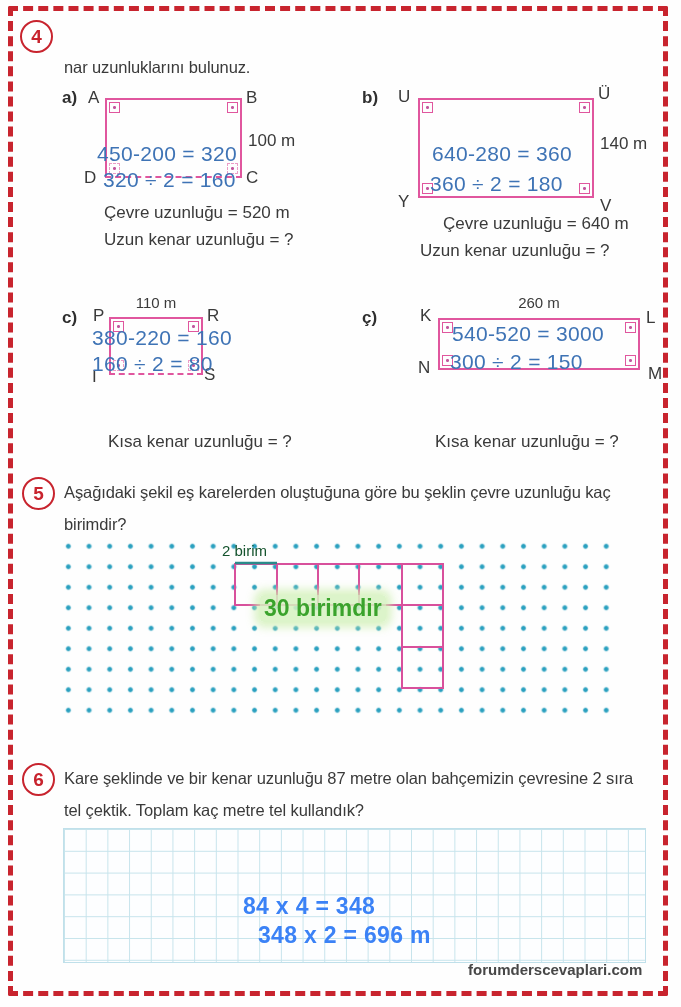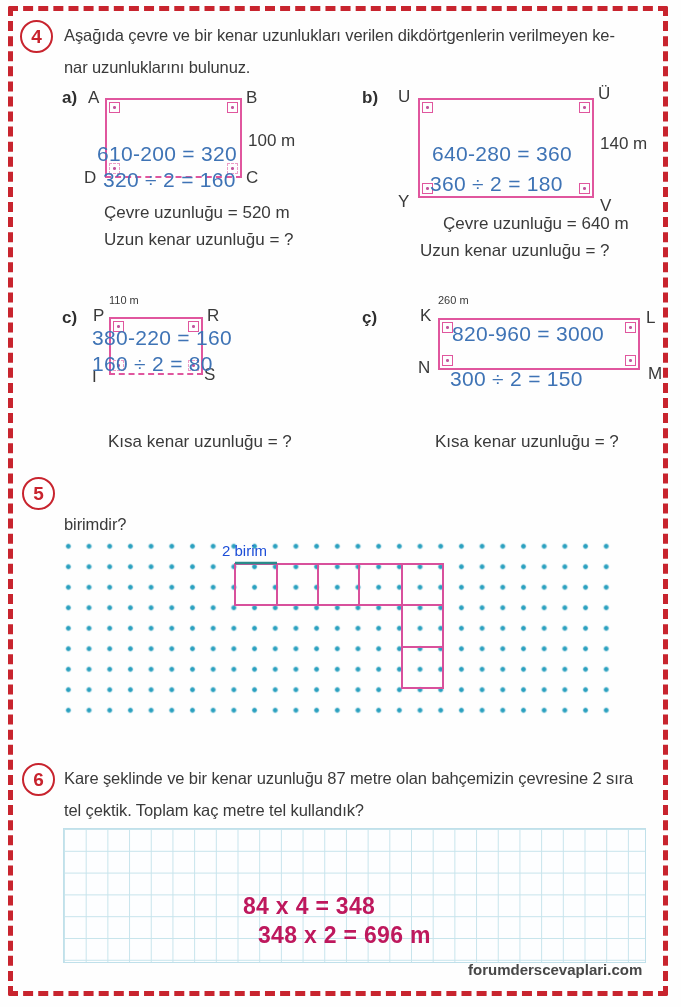--- a/index.html
+++ b/index.html
@@ -19,68 +19,67 @@
   .qline{position:absolute;font-size:16.5px;color:#3a3a3a;white-space:nowrap;letter-spacing:-0.1px;}
   .item-label{position:absolute;font-weight:bold;font-size:17px;color:#2f2f2f;}
   .prect{position:absolute;border:2px solid #e0569e;box-sizing:border-box;}
   .prect.dashed-bottom{border-bottom-style:dashed;}
   .cm{position:absolute;width:9px;height:9px;border:1px solid #e0569e;
       background:radial-gradient(circle,#c2569e 1.2px,transparent 1.8px);}
   .cm.dash{border-style:dashed;border-color:#ec9cc6;}
   .cm.tl{left:2px;top:2px}.cm.tr{right:2px;top:2px}.cm.bl{left:2px;bottom:2px}.cm.br{right:2px;bottom:2px}
   .corner-label{position:absolute;font-size:17px;color:#3a3a3a;}
   .side-label{position:absolute;font-size:17px;color:#3a3a3a;white-space:nowrap;}
-  .top-label{position:absolute;font-size:11px;color:#3a3a3a;}
+  .top-label{position:absolute;font-size:15px;color:#3a3a3a;text-align:center;}
   .eq{position:absolute;color:#3e73b5;font-size:21px;font-weight:500;white-space:nowrap;letter-spacing:0.3px;}
   .info{position:absolute;font-size:17px;color:#3a3a3a;white-space:nowrap;}
   .dotgrid{
     position:absolute;left:58px;top:536px;width:565px;height:184px;
     background-image:radial-gradient(circle,#2aa0bf 1.8px,rgba(42,160,191,0.25) 2.6px,transparent 3.3px);
     background-size:20.7px 20.5px;
   }
   .shape-svg{position:absolute;left:58px;top:536px;width:565px;height:184px;}
-  .unit-label{position:absolute;left:222px;top:542px;font-size:15px;color:#1d4ed8;}
+  .unit-label{position:absolute;left:222px;top:542px;font-size:15px;color:#14532d;}
   .answer-green-big{
     position:absolute;left:260px;top:595px;font-size:23px;font-weight:bold;color:#3aa32c;
     background:rgba(214,242,193,0.85);box-shadow:0 0 10px 5px rgba(206,239,178,0.8);
     padding:0 4px;border-radius:4px;white-space:nowrap;
   }
   .gridpaper{
     position:absolute;left:63px;top:828px;width:583px;height:135px;background-color:#fdfeff;
     background-image:linear-gradient(#c7e4ec 1px,transparent 1px),linear-gradient(90deg,#c7e4ec 1px,transparent 1px);
     background-size:21.7px 21.8px;border:1px solid #c0e0ea;box-sizing:border-box;
   }
-  .answer-green{position:absolute;font-size:23px;font-weight:600;color:#be185d;white-space:nowrap;letter-spacing:0.3px;}
+  .answer-green{position:absolute;font-size:23px;font-weight:600;color:#3b82f6;white-space:nowrap;letter-spacing:0.3px;}
   .watermark{position:absolute;left:468px;top:961px;font-size:15px;font-weight:bold;color:#474747;}
 </style>
 </head>
 <body>
 
 <div class="page">
   <div class="border-frame"></div>
 
   <div class="qnum" style="left:20px;top:20px">
     <span>4</span>
   </div>
-  <div class="qline" style="left:64px;top:26px">Aşağıda çevre ve bir kenar uzunlukları verilen dikdörtgenlerin verilmeyen ke-</div>
   <div class="qline" style="left:64px;top:58px">nar uzunluklarını bulunuz.</div>
 
   <div class="item-label" style="left:62px;top:88px">a)</div>
   <div class="prect dashed-bottom" style="left:105px;top:98px;width:137px;height:80px">
     <span class="cm tl"></span>
     <span class="cm tr"></span>
     <span class="cm bl dash"></span>
     <span class="cm br dash"></span>
   </div>
   <div class="corner-label" style="left:88px;top:88px">A</div>
   <div class="corner-label" style="left:246px;top:88px">B</div>
   <div class="corner-label" style="left:84px;top:168px">D</div>
   <div class="corner-label" style="left:246px;top:168px">C</div>
   <div class="side-label" style="left:248px;top:131px">100 m</div>
-  <div class="eq" style="left:97px;top:142px">610-200 = 320</div>
+  <div class="eq" style="left:97px;top:142px">450-200 = 320</div>
   <div class="eq" style="left:103px;top:168px">320 ÷ 2 = 160</div>
   <div class="info" style="left:104px;top:203px">Çevre uzunluğu = 520 m</div>
   <div class="info" style="left:104px;top:230px">Uzun kenar uzunluğu = ?</div>
 
   <div class="item-label" style="left:362px;top:88px">b)</div>
   <div class="prect" style="left:418px;top:98px;width:176px;height:100px">
     <span class="cm tl"></span>
     <span class="cm tr"></span>
     <span class="cm bl"></span>
     <span class="cm br"></span>
@@ -116,41 +115,43 @@
     <span class="cm tl"></span>
     <span class="cm tr"></span>
     <span class="cm bl"></span>
     <span class="cm br"></span>
   </div>
   <div class="top-label" style="left:438px;top:294px;width:202px">260 m</div>
   <div class="corner-label" style="left:420px;top:306px">K</div>
   <div class="corner-label" style="left:646px;top:308px">L</div>
   <div class="corner-label" style="left:418px;top:358px">N</div>
   <div class="corner-label" style="left:648px;top:364px">M</div>
-  <div class="eq" style="left:452px;top:322px">820-960 = 3000</div>
-  <div class="eq" style="left:450px;top:367px">300 ÷ 2 = 150</div>
+  <div class="eq" style="left:452px;top:322px">540-520 = 3000</div>
+  <div class="eq" style="left:450px;top:350px">300 ÷ 2 = 150</div>
   <div class="info" style="left:435px;top:432px">Kısa kenar uzunluğu = ?</div>
 
   <div class="qnum" style="left:22px;top:477px">
     <span>5</span>
   </div>
+  <div class="qline" style="left:64px;top:483px">Aşağıdaki şekil eş karelerden oluştuğuna göre bu şeklin çevre uzunluğu kaç</div>
   <div class="qline" style="left:64px;top:515px">birimdir?</div>
 
   <div class="dotgrid"></div>
   <svg class="shape-svg" viewBox="0 0 565 184">
     <polygon points="177,28 385,28 385,152 344,152 344,69 177,69" fill="none" stroke="#d8509c" stroke-width="2" stroke-linejoin="miter"></polygon>
     <line x1="219" y1="28" x2="219" y2="69" stroke="#d8509c" stroke-width="2"></line>
     <line x1="260" y1="28" x2="260" y2="69" stroke="#d8509c" stroke-width="2"></line>
     <line x1="301" y1="28" x2="301" y2="69" stroke="#d8509c" stroke-width="2"></line>
     <line x1="344" y1="28" x2="344" y2="69" stroke="#d8509c" stroke-width="2"></line>
     <line x1="344" y1="69" x2="385" y2="69" stroke="#d8509c" stroke-width="2"></line>
     <line x1="344" y1="111" x2="385" y2="111" stroke="#d8509c" stroke-width="2"></line>
     <line x1="177" y1="27" x2="219" y2="27" stroke="#2a8a8a" stroke-width="2.5"></line>
   </svg>
   <div class="unit-label">2 birim</div>
+  <div class="answer-green-big">30 birimdir</div>
 
   <div class="qnum" style="left:22px;top:763px">
     <span>6</span>
   </div>
   <div class="qline" style="left:64px;top:769px">Kare şeklinde ve bir kenar uzunluğu 87 metre olan bahçemizin çevresine 2 sıra</div>
   <div class="qline" style="left:64px;top:801px">tel çektik. Toplam kaç metre tel kullandık?</div>
 
   <div class="gridpaper"></div>
   <div class="answer-green" style="left:243px;top:893px">84 x 4 = 348</div>
   <div class="answer-green" style="left:258px;top:922px">348 x 2 = 696 m</div>

